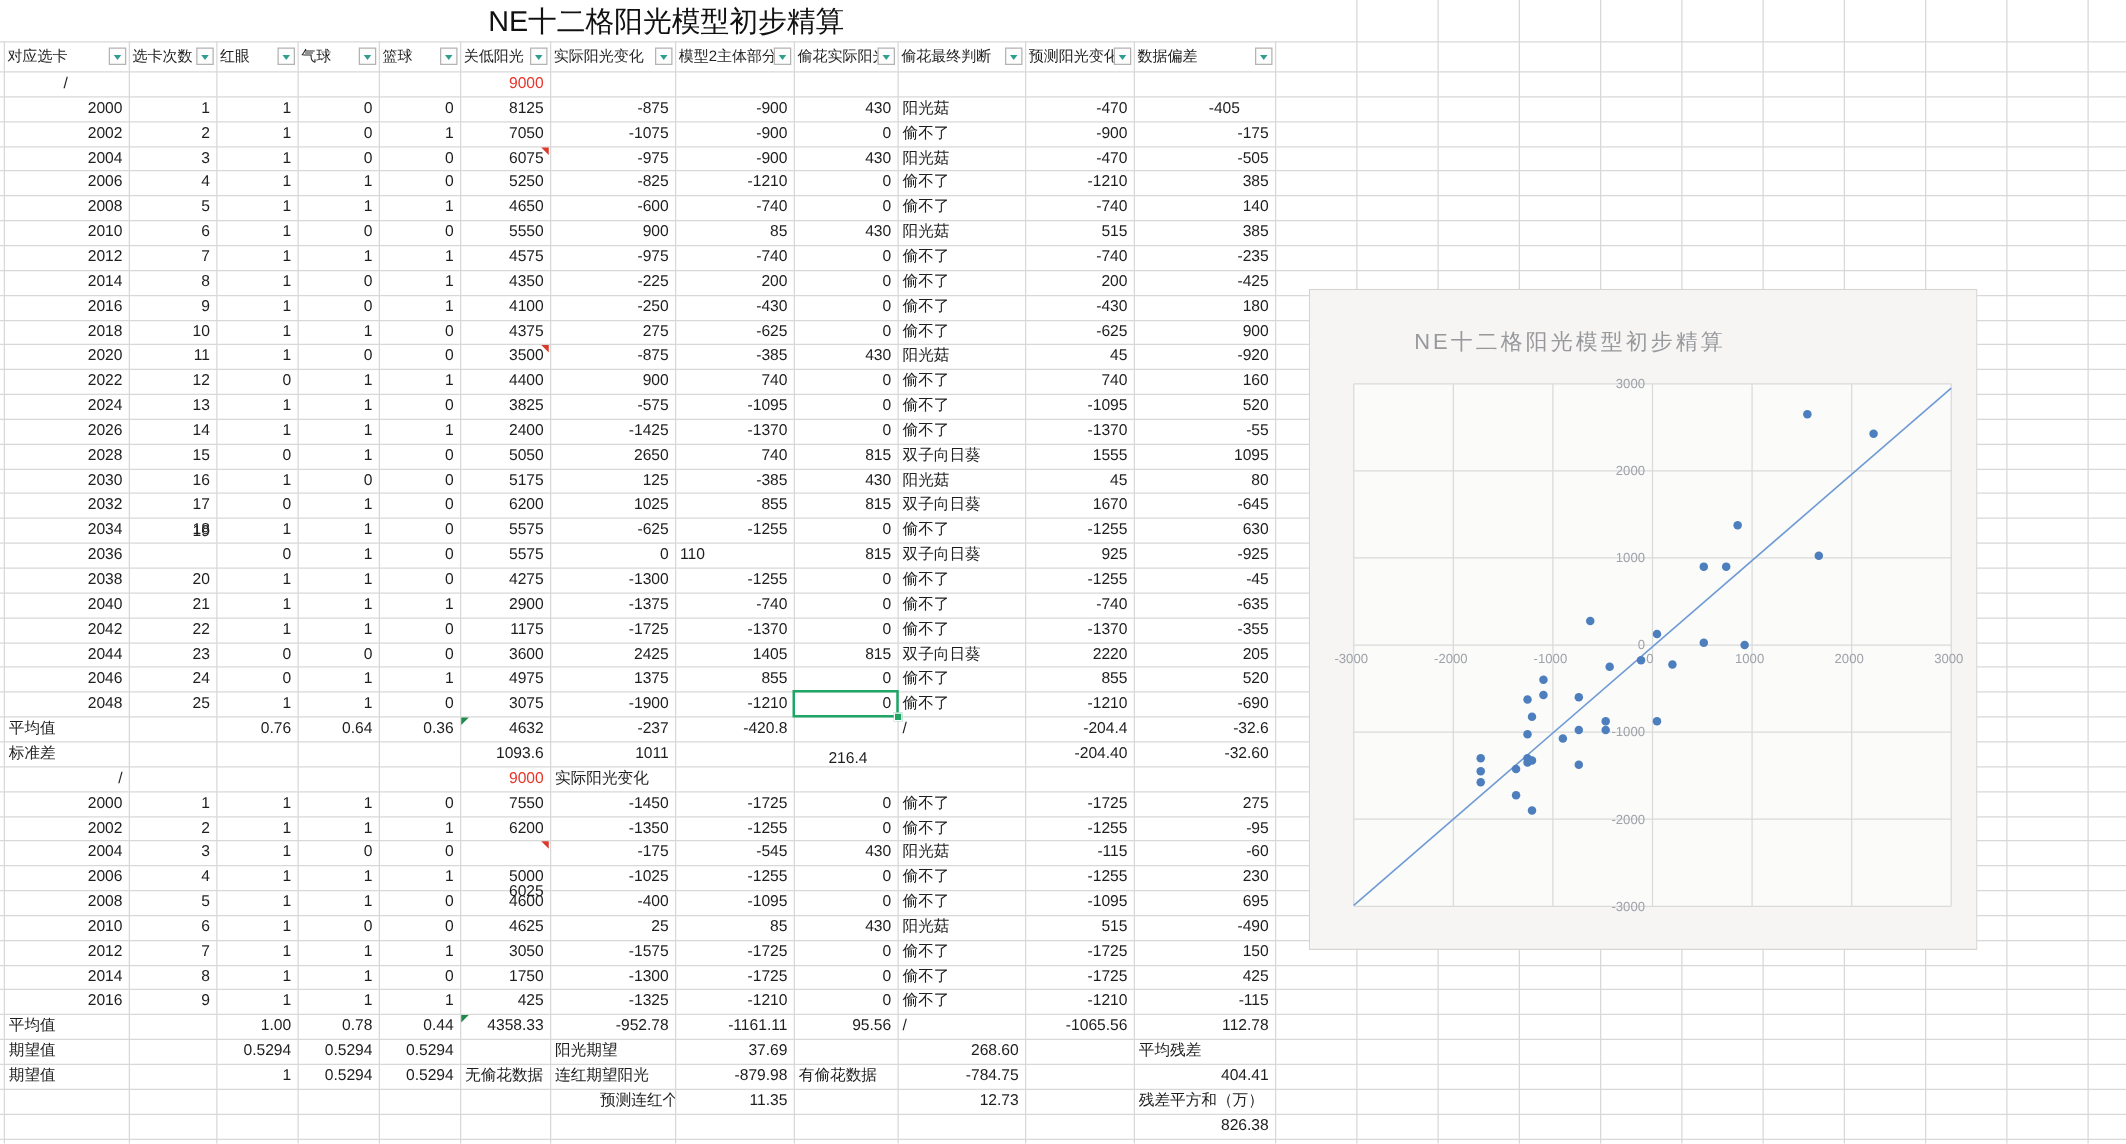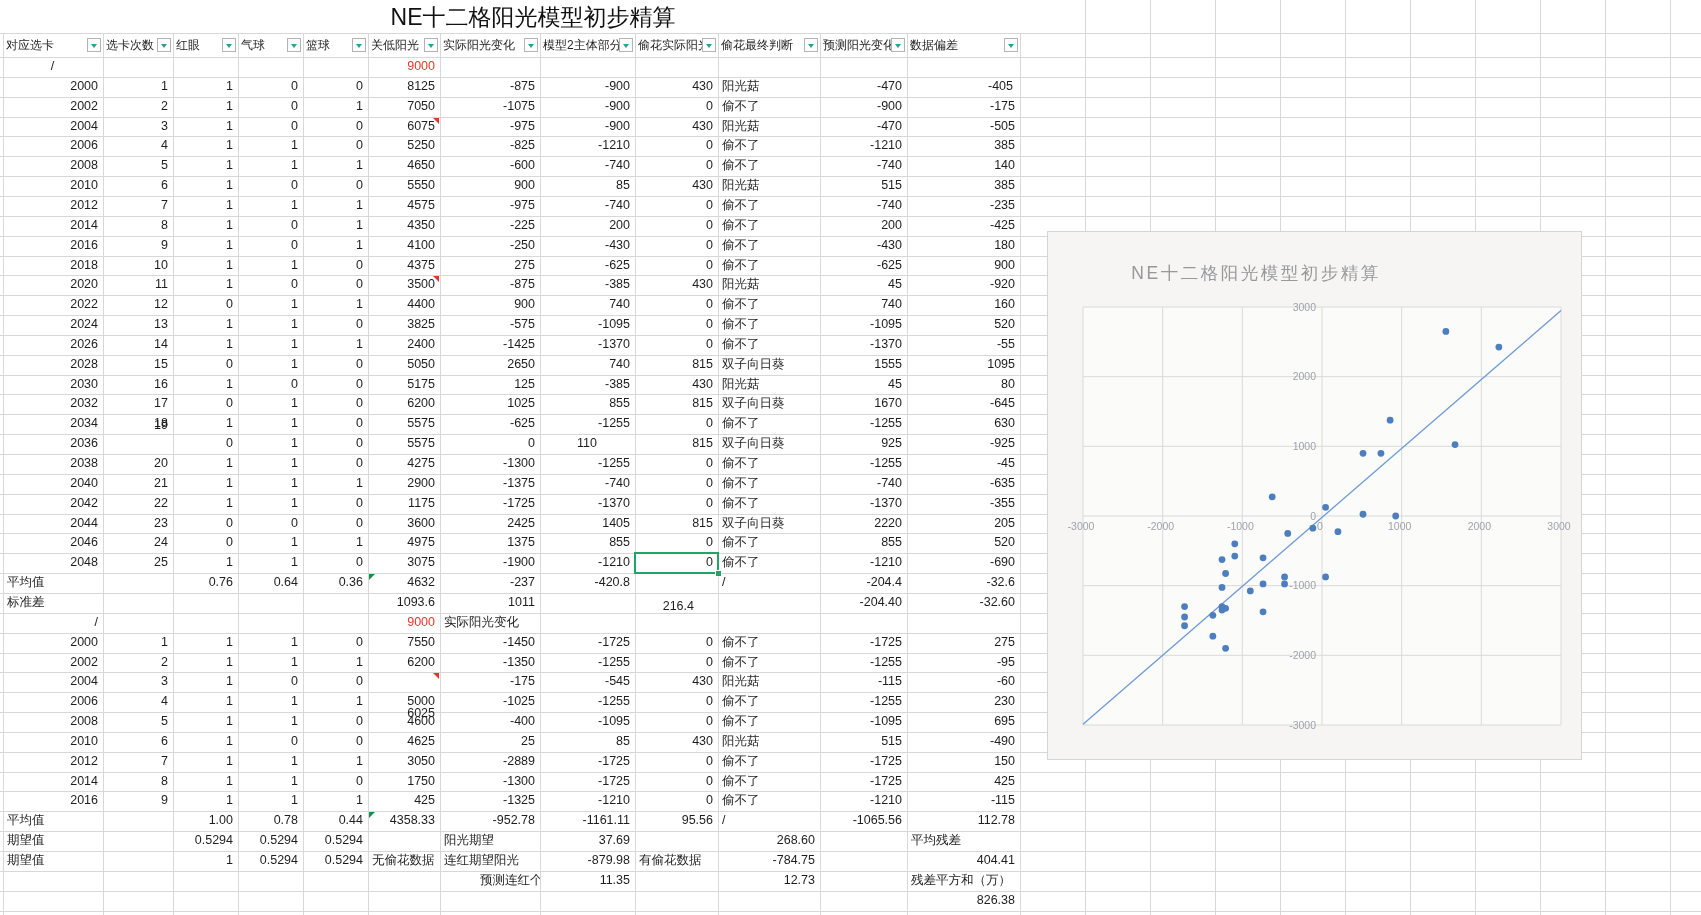--- a/index.html
+++ b/index.html
@@ -134,21 +134,21 @@
       <div class="cell" style="left: 103px; width: 70px; top: 76.85px; height: 19.85px; line-height: 19.85px; text-align: right;">1</div>
       <div class="cell" style="left: 173px; width: 65px; top: 76.85px; height: 19.85px; line-height: 19.85px; text-align: right;">1</div>
       <div class="cell" style="left: 238px; width: 65px; top: 76.85px; height: 19.85px; line-height: 19.85px; text-align: right;">0</div>
       <div class="cell" style="left: 303px; width: 65px; top: 76.85px; height: 19.85px; line-height: 19.85px; text-align: right;">0</div>
       <div class="cell" style="left: 368px; width: 72px; top: 76.85px; height: 19.85px; line-height: 19.85px; text-align: right;">8125</div>
       <div class="cell" style="left: 440px; width: 100px; top: 76.85px; height: 19.85px; line-height: 19.85px; text-align: right;">-875</div>
       <div class="cell" style="left: 540px; width: 95px; top: 76.85px; height: 19.85px; line-height: 19.85px; text-align: right;">-900</div>
       <div class="cell" style="left: 635px; width: 83px; top: 76.85px; height: 19.85px; line-height: 19.85px; text-align: right;">430</div>
       <div class="cell" style="left: 718px; width: 102px; top: 76.85px; height: 19.85px; line-height: 19.85px; text-align: left;">阳光菇</div>
       <div class="cell" style="left: 820px; width: 87px; top: 76.85px; height: 19.85px; line-height: 19.85px; text-align: right;">-470</div>
-      <div class="cell" style="left: 905px; width: 113px; top: 76.85px; height: 19.85px; line-height: 19.85px; text-align: right;">-405</div>
+      <div class="cell" style="left: 884px; width: 113px; top: 76.85px; height: 19.85px; line-height: 19.85px; text-align: right;">-405</div>
       <div class="cell" style="left: 3px; width: 100px; top: 96.7px; height: 19.85px; line-height: 19.85px; text-align: right;">2002</div>
       <div class="cell" style="left: 103px; width: 70px; top: 96.7px; height: 19.85px; line-height: 19.85px; text-align: right;">2</div>
       <div class="cell" style="left: 173px; width: 65px; top: 96.7px; height: 19.85px; line-height: 19.85px; text-align: right;">1</div>
       <div class="cell" style="left: 238px; width: 65px; top: 96.7px; height: 19.85px; line-height: 19.85px; text-align: right;">0</div>
       <div class="cell" style="left: 303px; width: 65px; top: 96.7px; height: 19.85px; line-height: 19.85px; text-align: right;">1</div>
       <div class="cell" style="left: 368px; width: 72px; top: 96.7px; height: 19.85px; line-height: 19.85px; text-align: right;">7050</div>
       <div class="cell" style="left: 440px; width: 100px; top: 96.7px; height: 19.85px; line-height: 19.85px; text-align: right;">-1075</div>
       <div class="cell" style="left: 540px; width: 95px; top: 96.7px; height: 19.85px; line-height: 19.85px; text-align: right;">-900</div>
       <div class="cell" style="left: 635px; width: 83px; top: 96.7px; height: 19.85px; line-height: 19.85px; text-align: right;">0</div>
       <div class="cell" style="left: 718px; width: 102px; top: 96.7px; height: 19.85px; line-height: 19.85px; text-align: left;">偷不了</div>
@@ -348,21 +348,21 @@
       <div class="cell" style="left: 718px; width: 102px; top: 414.3px; height: 19.85px; line-height: 19.85px; text-align: left;">偷不了</div>
       <div class="cell" style="left: 820px; width: 87px; top: 414.3px; height: 19.85px; line-height: 19.85px; text-align: right;">-1255</div>
       <div class="cell" style="left: 907px; width: 113px; top: 414.3px; height: 19.85px; line-height: 19.85px; text-align: right;">630</div>
       <div class="cell" style="left: 3px; width: 100px; top: 434.15px; height: 19.85px; line-height: 19.85px; text-align: right;">2036</div>
       <div class="cell" style="left: 103px; width: 70px; top: 416px; height: 19.85px; line-height: 19.85px; text-align: right;">19</div>
       <div class="cell" style="left: 173px; width: 65px; top: 434.15px; height: 19.85px; line-height: 19.85px; text-align: right;">0</div>
       <div class="cell" style="left: 238px; width: 65px; top: 434.15px; height: 19.85px; line-height: 19.85px; text-align: right;">1</div>
       <div class="cell" style="left: 303px; width: 65px; top: 434.15px; height: 19.85px; line-height: 19.85px; text-align: right;">0</div>
       <div class="cell" style="left: 368px; width: 72px; top: 434.15px; height: 19.85px; line-height: 19.85px; text-align: right;">5575</div>
       <div class="cell" style="left: 440px; width: 100px; top: 434.15px; height: 19.85px; line-height: 19.85px; text-align: right;">0</div>
-      <div class="cell" style="left: 540px; width: 95px; top: 434.15px; height: 19.85px; line-height: 19.85px; text-align: center;">110</div>
+      <div class="cell" style="left: 540px; width: 95px; top: 434.15px; height: 19.85px; line-height: 19.85px; text-align: left;">110</div>
       <div class="cell" style="left: 635px; width: 83px; top: 434.15px; height: 19.85px; line-height: 19.85px; text-align: right;">815</div>
       <div class="cell" style="left: 718px; width: 102px; top: 434.15px; height: 19.85px; line-height: 19.85px; text-align: left;">双子向日葵</div>
       <div class="cell" style="left: 820px; width: 87px; top: 434.15px; height: 19.85px; line-height: 19.85px; text-align: right;">925</div>
       <div class="cell" style="left: 907px; width: 113px; top: 434.15px; height: 19.85px; line-height: 19.85px; text-align: right;">-925</div>
       <div class="cell" style="left: 3px; width: 100px; top: 454px; height: 19.85px; line-height: 19.85px; text-align: right;">2038</div>
       <div class="cell" style="left: 103px; width: 70px; top: 454px; height: 19.85px; line-height: 19.85px; text-align: right;">20</div>
       <div class="cell" style="left: 173px; width: 65px; top: 454px; height: 19.85px; line-height: 19.85px; text-align: right;">1</div>
       <div class="cell" style="left: 238px; width: 65px; top: 454px; height: 19.85px; line-height: 19.85px; text-align: right;">1</div>
       <div class="cell" style="left: 303px; width: 65px; top: 454px; height: 19.85px; line-height: 19.85px; text-align: right;">0</div>
       <div class="cell" style="left: 368px; width: 72px; top: 454px; height: 19.85px; line-height: 19.85px; text-align: right;">4275</div>
@@ -526,21 +526,21 @@
       <div class="cell" style="left: 635px; width: 83px; top: 731.9px; height: 19.85px; line-height: 19.85px; text-align: right;">430</div>
       <div class="cell" style="left: 718px; width: 102px; top: 731.9px; height: 19.85px; line-height: 19.85px; text-align: left;">阳光菇</div>
       <div class="cell" style="left: 820px; width: 87px; top: 731.9px; height: 19.85px; line-height: 19.85px; text-align: right;">515</div>
       <div class="cell" style="left: 907px; width: 113px; top: 731.9px; height: 19.85px; line-height: 19.85px; text-align: right;">-490</div>
       <div class="cell" style="left: 3px; width: 100px; top: 751.75px; height: 19.85px; line-height: 19.85px; text-align: right;">2012</div>
       <div class="cell" style="left: 103px; width: 70px; top: 751.75px; height: 19.85px; line-height: 19.85px; text-align: right;">7</div>
       <div class="cell" style="left: 173px; width: 65px; top: 751.75px; height: 19.85px; line-height: 19.85px; text-align: right;">1</div>
       <div class="cell" style="left: 238px; width: 65px; top: 751.75px; height: 19.85px; line-height: 19.85px; text-align: right;">1</div>
       <div class="cell" style="left: 303px; width: 65px; top: 751.75px; height: 19.85px; line-height: 19.85px; text-align: right;">1</div>
       <div class="cell" style="left: 368px; width: 72px; top: 751.75px; height: 19.85px; line-height: 19.85px; text-align: right;">3050</div>
-      <div class="cell" style="left: 440px; width: 100px; top: 751.75px; height: 19.85px; line-height: 19.85px; text-align: right;">-2889</div>
+      <div class="cell" style="left: 440px; width: 100px; top: 751.75px; height: 19.85px; line-height: 19.85px; text-align: right;">-1575</div>
       <div class="cell" style="left: 540px; width: 95px; top: 751.75px; height: 19.85px; line-height: 19.85px; text-align: right;">-1725</div>
       <div class="cell" style="left: 635px; width: 83px; top: 751.75px; height: 19.85px; line-height: 19.85px; text-align: right;">0</div>
       <div class="cell" style="left: 718px; width: 102px; top: 751.75px; height: 19.85px; line-height: 19.85px; text-align: left;">偷不了</div>
       <div class="cell" style="left: 820px; width: 87px; top: 751.75px; height: 19.85px; line-height: 19.85px; text-align: right;">-1725</div>
       <div class="cell" style="left: 907px; width: 113px; top: 751.75px; height: 19.85px; line-height: 19.85px; text-align: right;">150</div>
       <div class="cell" style="left: 3px; width: 100px; top: 771.6px; height: 19.85px; line-height: 19.85px; text-align: right;">2014</div>
       <div class="cell" style="left: 103px; width: 70px; top: 771.6px; height: 19.85px; line-height: 19.85px; text-align: right;">8</div>
       <div class="cell" style="left: 173px; width: 65px; top: 771.6px; height: 19.85px; line-height: 19.85px; text-align: right;">1</div>
       <div class="cell" style="left: 238px; width: 65px; top: 771.6px; height: 19.85px; line-height: 19.85px; text-align: right;">1</div>
       <div class="cell" style="left: 303px; width: 65px; top: 771.6px; height: 19.85px; line-height: 19.85px; text-align: right;">0</div>

